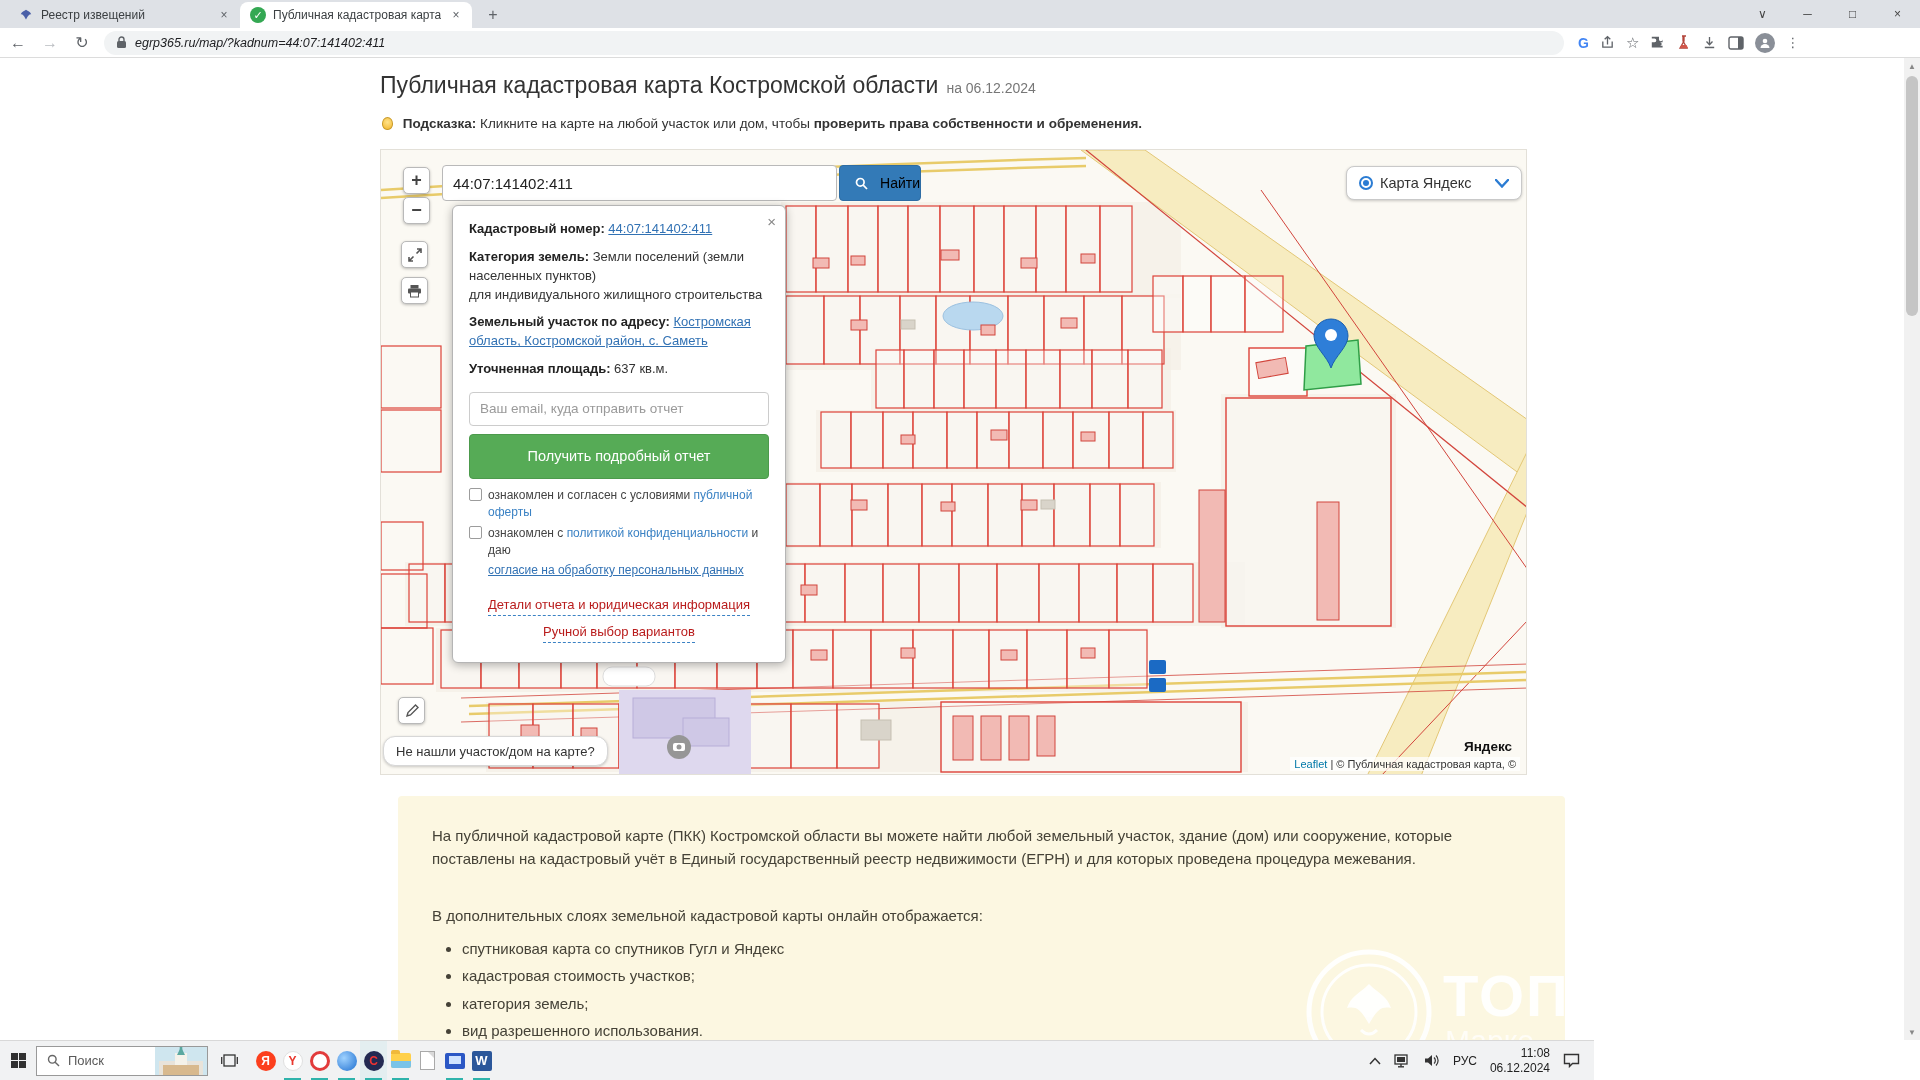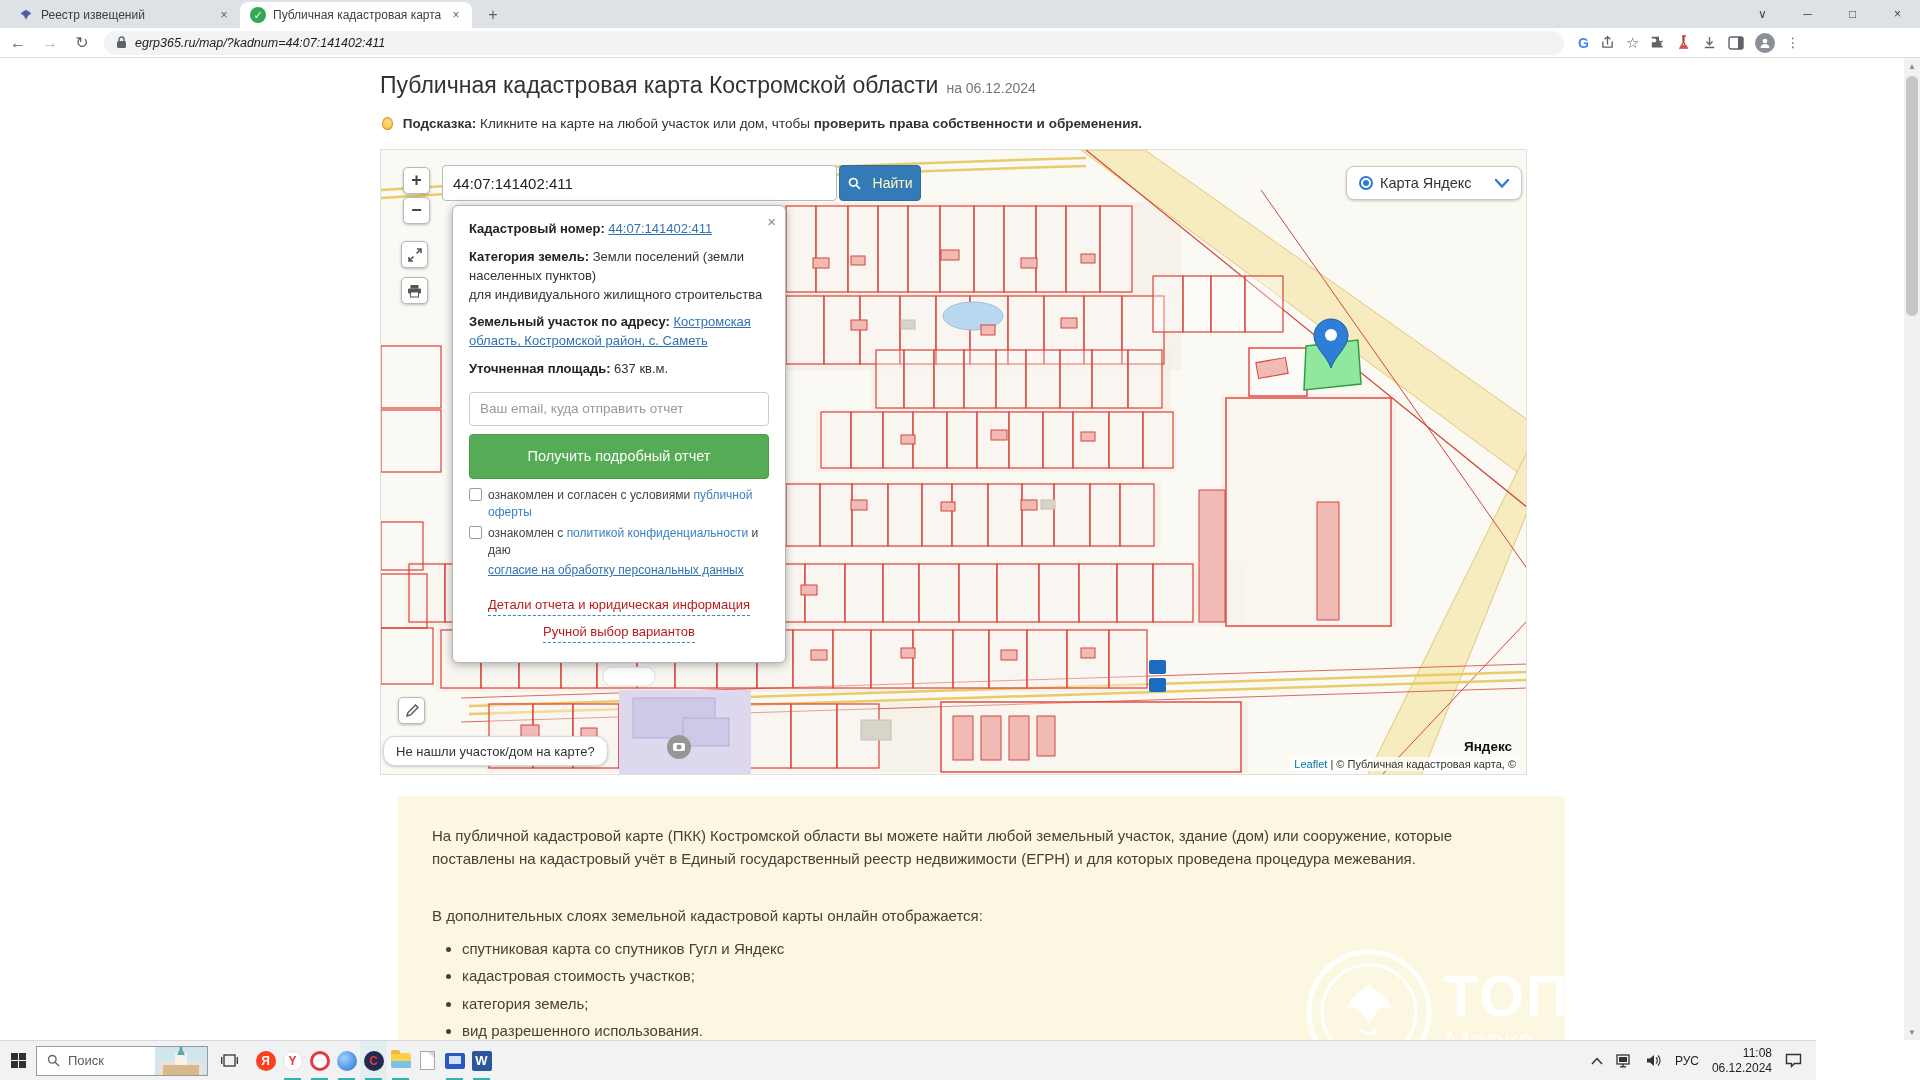--- a/index.html
+++ b/index.html
@@ -60,22 +60,22 @@
     border:1px solid #e3e0d8; background:#fbf9f3; overflow:hidden; }
   .map-wrap svg.mapcanvas { position:absolute; left:0; top:0; }
   .map-ctl { position:absolute; width:27px; height:27px; background:#fff;
     border:1px solid #b9b9b9; border-radius:5px; box-shadow:0 1px 3px rgba(0,0,0,.25);
     display:flex; align-items:center; justify-content:center; font-size:18px; font-weight:bold;
     color:#444; }
   .msearch { position:absolute; left:61px; top:15px; width:395px; height:36px;
     border:1px solid #b9b9b9; border-radius:4px; background:#fff; font-size:15px;
     padding:0 10px; color:#222; font-family:"Liberation Sans",sans-serif; }
   .mfind { position:absolute; left:458px; top:15px; width:82px; height:36px;
-    background:#337ab7; border:1px solid #2e6da4; border-radius:4px; color:#fef9c3;
-    font-size:14px; display:flex; align-items:center; justify-content:center; gap:12px; }
+    background:#337ab7; border:1px solid #2e6da4; border-radius:4px; color:#000000;
+    font-size:14px; display:flex; align-items:center; justify-content:flex-end; gap:12px; }
   .layer-pill { position:absolute; left:965px; top:16px; width:176px; height:34px;
     background:#fff; border:1px solid #c9c9c9; border-radius:8px;
     box-shadow:0 1px 3px rgba(0,0,0,.2); display:flex; align-items:center; gap:7px;
     padding:0 12px; font-size:14.5px; color:#333; }
   .radio { width:14px; height:14px; border:2px solid #2b7cd3; border-radius:50%;
     position:relative; flex:0 0 14px; }
   .radio:after { content:""; position:absolute; left:2px; top:2px; width:6px; height:6px;
     background:#2b7cd3; border-radius:50%; }
   .layer-pill .chev { margin-left:auto; }
   .not-found { position:absolute; left:2px; top:586px; height:30px; background:#fff;
@@ -126,21 +126,21 @@
     white-space:nowrap; }
 
   
   .sbar { position:absolute; right:0; top:0; width:16px; height:982px; background:#f1f1f1; }
   .sbar .ar { position:absolute; left:0; width:16px; height:16px; color:#888; font-size:8px;
     display:flex; align-items:center; justify-content:center; }
   .sbar .thumb { position:absolute; left:2px; top:18px; width:12px; height:240px;
     background:#c5c5c5; border-radius:6px; }
 
   
-  .taskbar { position:absolute; left:0; top:1040px; width:1816px; height:40px;
+  .taskbar { position:absolute; left:0; top:1040px; width:1594px; height:40px;
     background:#f1f2f3; border-top:1px solid #d8d8d8; display:flex; align-items:center; }
   .start { width:36px; height:40px; display:flex; align-items:center; justify-content:center; }
   .winlogo { width:15px; height:15px; display:grid; grid-template-columns:7px 7px; gap:1px; }
   .winlogo i { background:#303030; }
   .tb-search { width:172px; height:30px; background:#fff; border:1px solid #999;
     display:flex; align-items:center; gap:8px; padding:0 0 0 10px; font-size:13px;
     color:#5a5a5a; overflow:hidden; }
   .tb-search .pic { margin-left:auto; width:52px; height:28px; flex:0 0 52px; }
   .taskview { width:30px; height:40px; display:flex; align-items:center; justify-content:center;
     margin-left:6px; }

